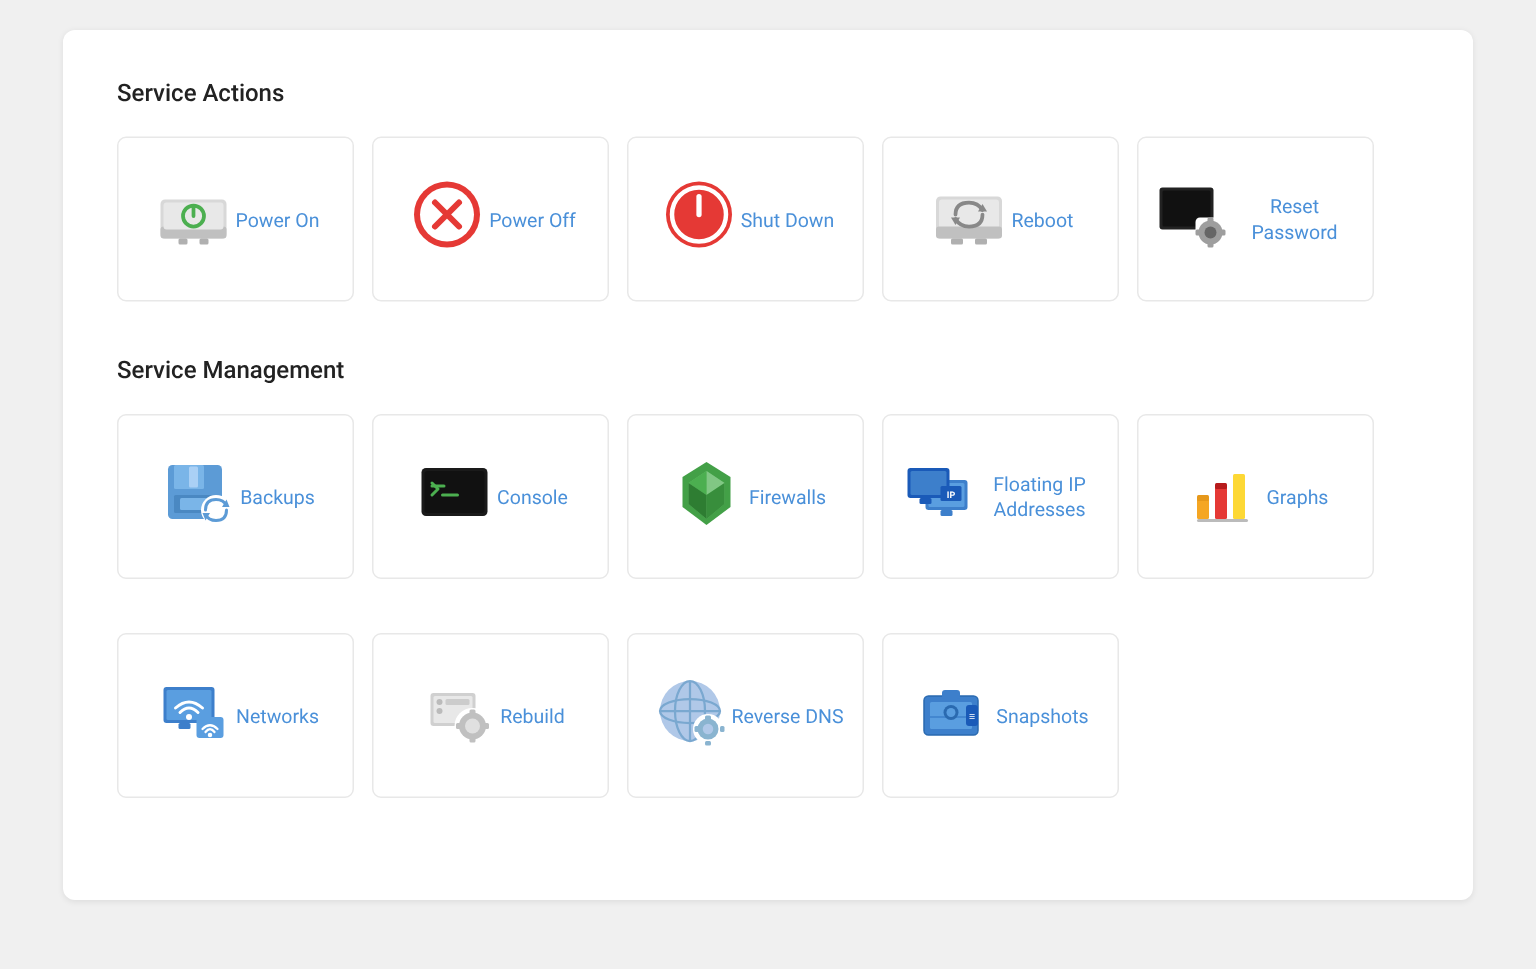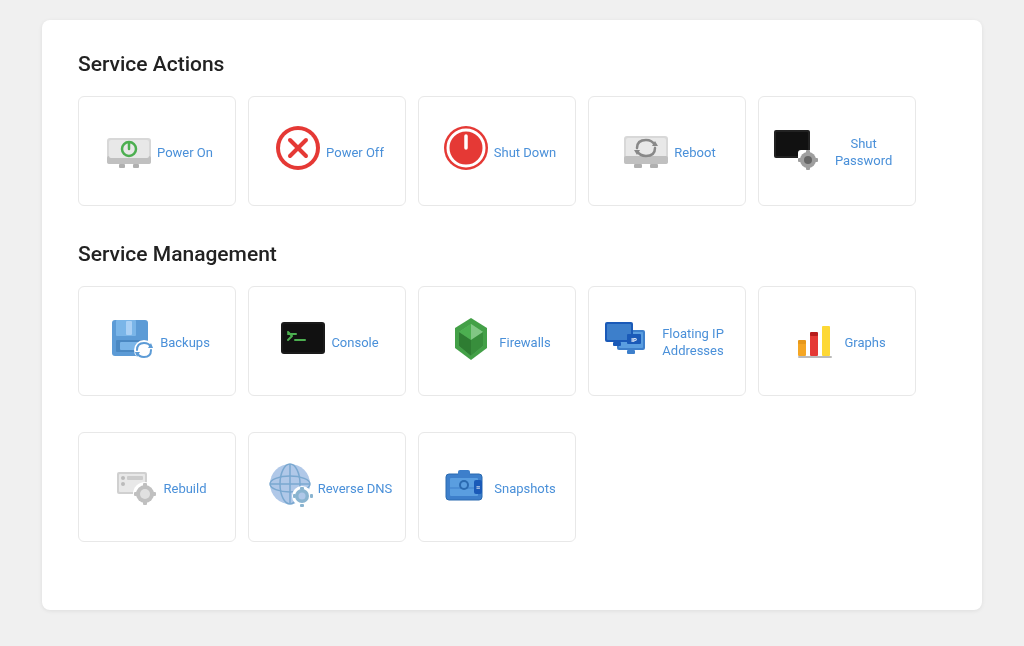--- a/index.html
+++ b/index.html
@@ -13,21 +13,21 @@
       padding: 20px;
     }
     .main-card {
       background: #fff;
       border-radius: 8px;
       padding: 32px 36px;
       width: 940px;
       box-shadow: 0 1px 4px rgba(0,0,0,0.08);
     }
     .section-title {
-      font-size: 21px;
+      font-size: 16px;
       font-weight: 500;
       color: #222;
       margin-bottom: 20px;
     }
     .action-grid {
       display: flex;
       flex-wrap: wrap;
       gap: 12px;
       margin-bottom: 36px;
     }
@@ -136,21 +136,21 @@
 
           <rect x="28" y="28" width="20" height="20" rx="3" fill="white"></rect>
           <circle cx="38" cy="38" r="8" fill="#9e9e9e"></circle>
           <circle cx="38" cy="38" r="4" fill="#666"></circle>
           <rect x="36" y="28" width="4" height="4" rx="1" fill="#9e9e9e"></rect>
           <rect x="36" y="44" width="4" height="4" rx="1" fill="#9e9e9e"></rect>
           <rect x="28" y="36" width="4" height="4" rx="1" fill="#9e9e9e"></rect>
           <rect x="44" y="36" width="4" height="4" rx="1" fill="#9e9e9e"></rect>
         </svg>
       </div>
-      <span class="label">Shut Password</span>
+      <span class="label">Reset Password</span>
     </div>
   </div>
 
   <h2 class="section-title">Service Management</h2>
   <div class="action-grid">
 
     <div class="action-card">
       <div class="icon-wrap">
         <svg width="52" height="52" viewBox="0 0 52 52" xmlns="http://www.w3.org/2000/svg">
 
@@ -230,20 +230,40 @@
           <rect x="20" y="20" width="8" height="4" rx="1" fill="#b71c1c"></rect>
         </svg>
       </div>
       <span class="label">Graphs</span>
     </div>
   </div>
 
   <div class="action-grid">
 
 
+    <div class="action-card">
+      <div class="icon-wrap">
+        <svg width="52" height="52" viewBox="0 0 52 52" xmlns="http://www.w3.org/2000/svg">
+
+          <rect x="6" y="10" width="34" height="24" rx="2" fill="#3d7fcb"></rect>
+          <rect x="8" y="12" width="30" height="20" rx="1" fill="#5a9ee0"></rect>
+          <rect x="16" y="34" width="8" height="4" rx="1" fill="#3d7fcb"></rect>
+
+          <path d="M14 24 Q23 16 32 24" fill="none" stroke="white" stroke-width="2" stroke-linecap="round"></path>
+          <path d="M17 27 Q23 21 29 27" fill="none" stroke="white" stroke-width="2" stroke-linecap="round"></path>
+          <circle cx="23" cy="30" r="2" fill="white"></circle>
+
+          <rect x="28" y="30" width="18" height="14" rx="2" fill="#5a9ee0"></rect>
+          <path d="M32 38 Q37 33 42 38" fill="none" stroke="white" stroke-width="1.5" stroke-linecap="round"></path>
+          <path d="M34 40 Q37 36 40 40" fill="none" stroke="white" stroke-width="1.5" stroke-linecap="round"></path>
+          <circle cx="37" cy="42" r="1.5" fill="white"></circle>
+        </svg>
+      </div>
+      <span class="label">Networks</span>
+    </div>
 
     <div class="action-card">
       <div class="icon-wrap">
         <svg width="52" height="52" viewBox="0 0 52 52" xmlns="http://www.w3.org/2000/svg">
 
           <rect x="8" y="14" width="30" height="22" rx="2" fill="#d0d0d0"></rect>
           <rect x="10" y="16" width="26" height="18" rx="1" fill="#e8e8e8"></rect>
           <circle cx="14" cy="20" r="2" fill="#bbb"></circle>
           <circle cx="14" cy="26" r="2" fill="#bbb"></circle>
           <rect x="18" y="18" width="16" height="4" rx="1" fill="#ccc"></rect>

